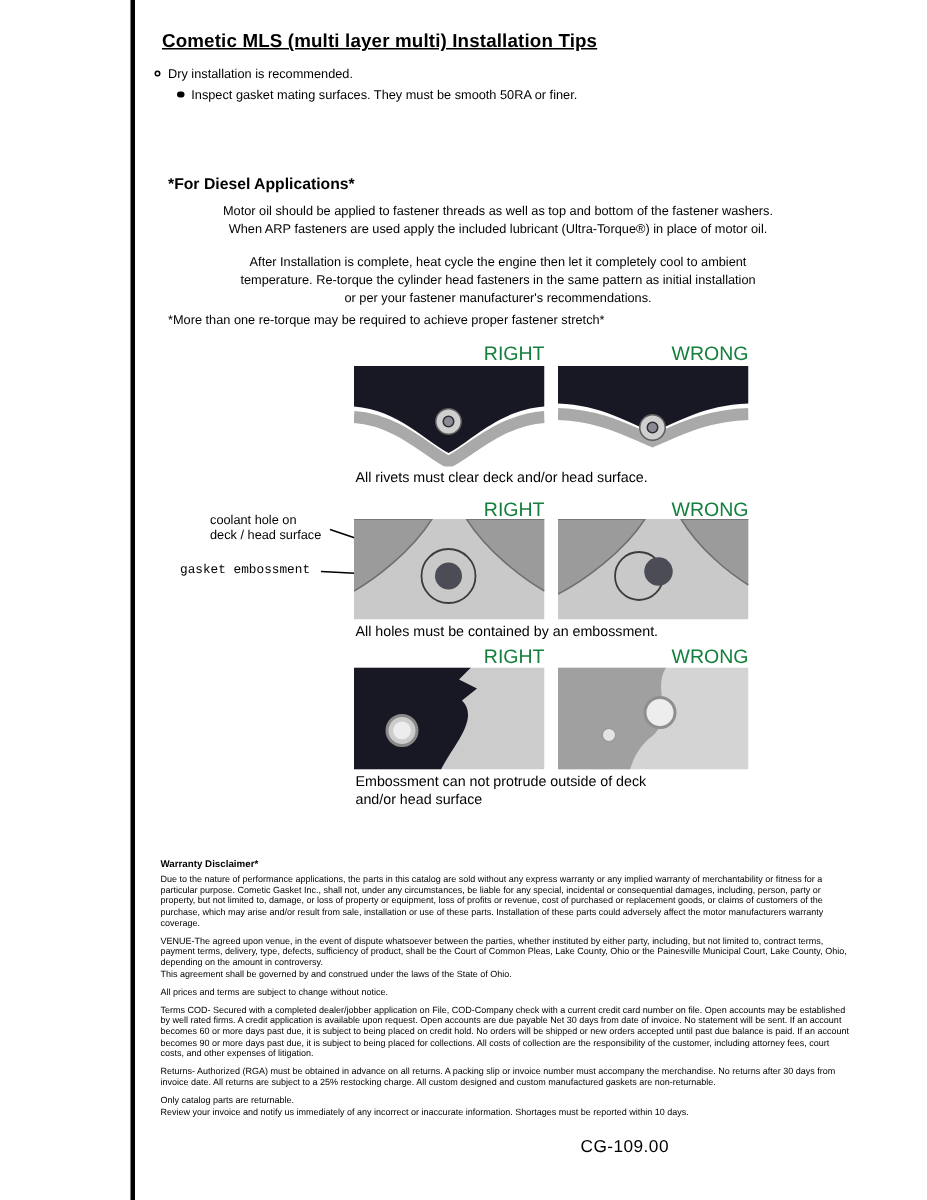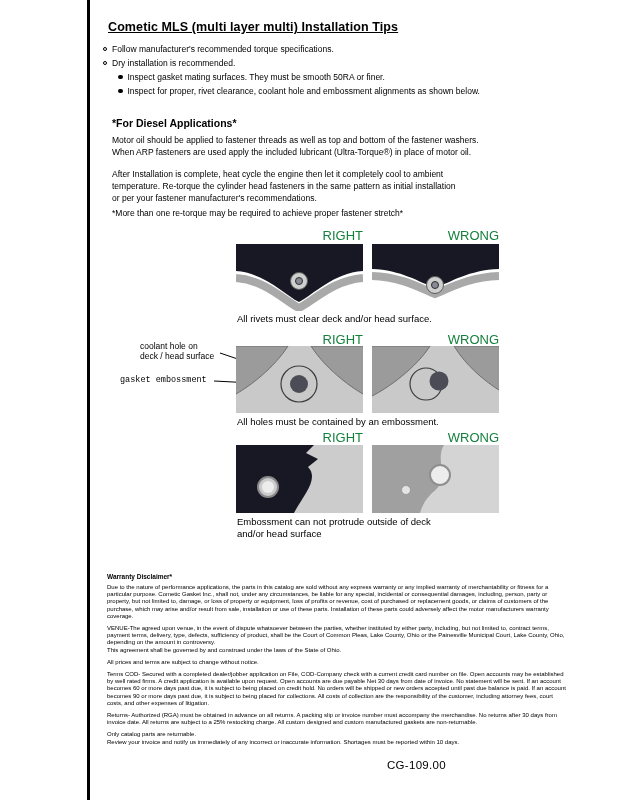--- a/index.html
+++ b/index.html
@@ -20,21 +20,21 @@
   }
 
   .bullets { position:absolute; left:103px; top:44px; font-size:8.5px; }
   .b { display:flex; align-items:flex-start; margin-bottom:4px; }
   .b.l2 { margin-left:15px; }
   .marker { flex:0 0 auto; margin-right:5px; margin-top:2.5px; }
   .dot-open { width:4px; height:4px; border:1px solid #000; border-radius:50%; }
   .dot-filled { width:4.5px; height:4.5px; background:#000; border-radius:50%; }
 
   .diesel-heading { position:absolute; left:112px; top:117px; font-size:10.5px; font-weight:bold; }
-  .para { position:absolute; left:112px; width:440px; font-size:8.5px; line-height:12px; white-space:pre-line; }
+  .para { position:absolute; left:112px; width:440px; font-size:8.5px; line-height:12px; white-space:pre-line;text-align:center; }
   .p1 { top:134px; }
   .p2 { top:168px; }
   .note { position:absolute; left:112px; top:208px; font-size:8.5px; }
 
   .lbl { position:absolute; width:127px; text-align:right; font-size:13px; color:#15803d; }
   .lbl.r1 { top:228px; } .lbl.r2 { top:332px; } .lbl.r3 { top:430px; }
   .c1 { left:236px; } .c2 { left:372px; }
 
   .img { position:absolute; width:127px; height:67px; }
   .img svg { display:block; width:100%; height:100%; }
@@ -63,33 +63,25 @@
 
 <div class="page">
 
   <div class="left-rule"></div>
 
   <h1 class="title">Cometic MLS (multi layer multi) Installation Tips</h1>
 
   <div class="bullets">
     <div class="b">
       <span class="marker dot-open"></span>
-      <span>Follow manufacturer's recommended torque specifications.</span>
-    </div>
-    <div class="b">
-      <span class="marker dot-open"></span>
       <span>Dry installation is recommended.</span>
     </div>
     <div class="b l2">
       <span class="marker dot-filled"></span>
       <span>Inspect gasket mating surfaces.  They must be smooth 50RA or finer.</span>
-    </div>
-    <div class="b l2">
-      <span class="marker dot-filled"></span>
-      <span>Inspect for proper, rivet clearance, coolant hole and embossment alignments as shown below.</span>
     </div>
   </div>
 
   <h2 class="diesel-heading">*For Diesel Applications*</h2>
   <p class="para p1">Motor oil should be applied to fastener threads as well as top and bottom of the fastener washers.
 When ARP fasteners are used apply the included lubricant (Ultra-Torque®) in place of motor oil.</p>
   <p class="para p2">After Installation is complete, heat cycle the engine then let it completely cool to ambient
 temperature. Re-torque the cylinder head fasteners in the same pattern as initial installation
 or per your fastener manufacturer's recommendations.</p>
   <p class="note">*More than one re-torque may be required to achieve proper fastener stretch*</p>

